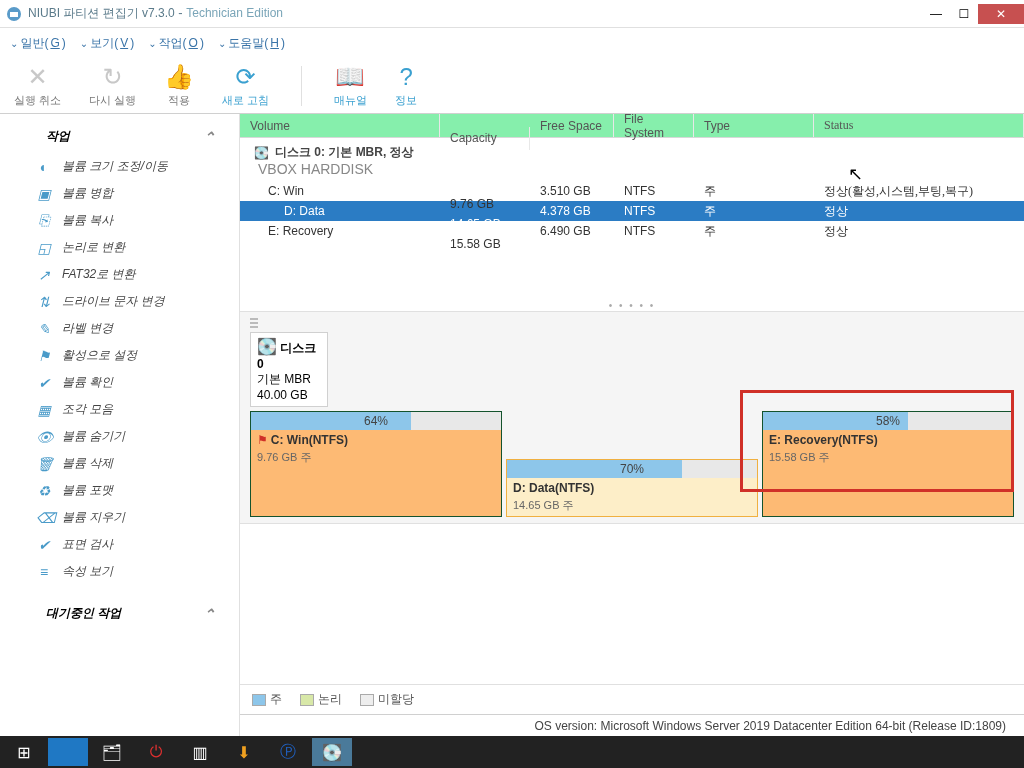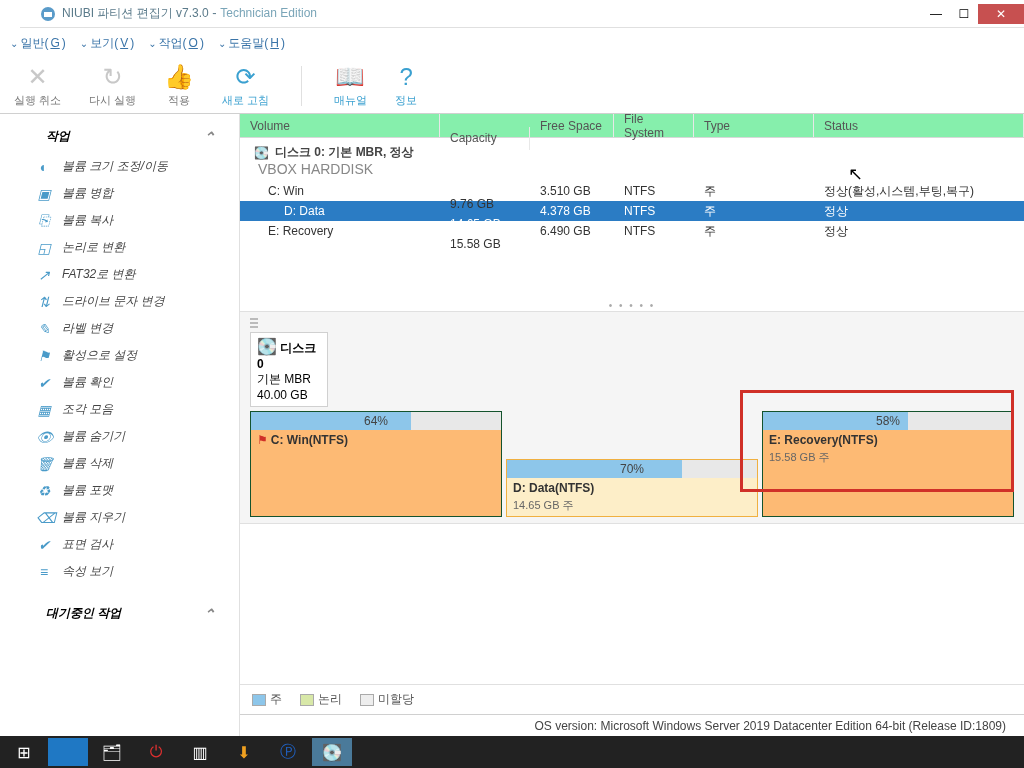--- a/index.html
+++ b/index.html
@@ -1,18 +1,18 @@
 <!DOCTYPE html>
 <html><head>
 <meta charset="utf-8">
 <style>
 * { margin: 0; padding: 0; box-sizing: border-box; font-family: "Segoe UI", "Malgun Gothic", sans-serif; font-size: 12px; }
 body { width: 1024px; height: 768px; background: #fff; display: flex; flex-direction: column; overflow: hidden; }
 
-.titlebar { height: 28px; background: #fff; display: flex; align-items: center; padding-left: 20px; border-bottom: 1px solid #e0e0e0; margin-left: 20px; }
+.titlebar { height: 28px; background: #fff; display: flex; align-items: center; padding-left: 6px; border-bottom: 1px solid #e0e0e0; }
 .titlebar-icon { width: 16px; height: 16px; margin-right: 6px; }
 .titlebar-text { color: #5a7a8a; font-size: 13px; }
 .titlebar-text .edition { color: #7aa5b8; }
 .win-controls { margin-left: auto; display: flex; }
 .win-btn { width: 28px; height: 20px; display: flex; align-items: center; justify-content: center; font-size: 12px; }
 .win-close { background: #c75050; color: #fff; width: 46px; }
 
 .menubar { height: 30px; display: flex; align-items: center; padding: 0 10px; gap: 14px; color: #3a74a8; font-size: 13px; }
 .menu-item { display: flex; align-items: center; gap: 2px; }
 .menu-chev { font-size: 10px; }
@@ -35,21 +35,21 @@
 
 .content { flex: 1; display: flex; flex-direction: column; }
 
 .grid-header { display: flex; border-bottom: 1px solid #d8d8d8; height: 24px; align-items: center; color: #555; background: #86efac; }
 .gh-cell { padding: 0 10px; border-right: 1px solid #e8e8e8; height: 100%; display: flex; align-items: center; }
 .c-vol { width: 200px; }
 .c-cap { width: 90px; margin-top: 25px; }
 .c-free { width: 84px; }
 .c-fs { width: 80px; }
 .c-type { width: 120px; }
-.c-stat { flex: 1; }
+.c-stat { flex: 1; font-family: Liberation Serif, serif; }
 
 .disk-group { padding: 6px 10px 4px 14px; color: #444; font-size: 12px; }
 .disk-group .model { color: #888; font-size: 14px; margin-left: 4px; }
 .disk-row { display: flex; align-items: center; gap: 6px; }
 
 .row { display: flex; height: 20px; align-items: center; color: #333; }
 .row.selected { background: #2b7cc4; color: #fff; }
 .r-cell { padding: 0 10px; }
 
 .splitter { text-align: center; color: #aaa; padding: 6px 0 0; font-size: 10px; letter-spacing: 2px; }
@@ -270,20 +270,21 @@
         </div>
       <div class="disk-info">
         <div><span class="di-ico">💽</span> <b>디스크 0</b></div>
         <div>기본 MBR</div>
         <div>40.00 GB</div>
       </div>
       <div id="diskmap-parts" style="flex:1;display:flex;gap:4px">
           <div class="part-box">
             <div class="part-bar"><div class="fill" style="width:64%"></div><span class="pct">64%</span></div>
             <div class="part-label"><span style="color:#d03028">⚑</span> <b>C: Win(NTFS)</b></div>
+            <div class="part-sub">9.76 GB 주</div>
           </div>
           <div class="part-box sel">
             <div class="part-bar"><div class="fill" style="width:70%"></div><span class="pct">70%</span></div>
             <div class="part-label"><b>D: Data(NTFS)</b></div>
             <div class="part-sub">14.65 GB 주</div>
           </div>
           <div class="part-box">
             <div class="part-bar"><div class="fill" style="width:58%"></div><span class="pct">58%</span></div>
             <div class="part-label"><b>E: Recovery(NTFS)</b></div>
             <div class="part-sub">15.58 GB 주</div>

